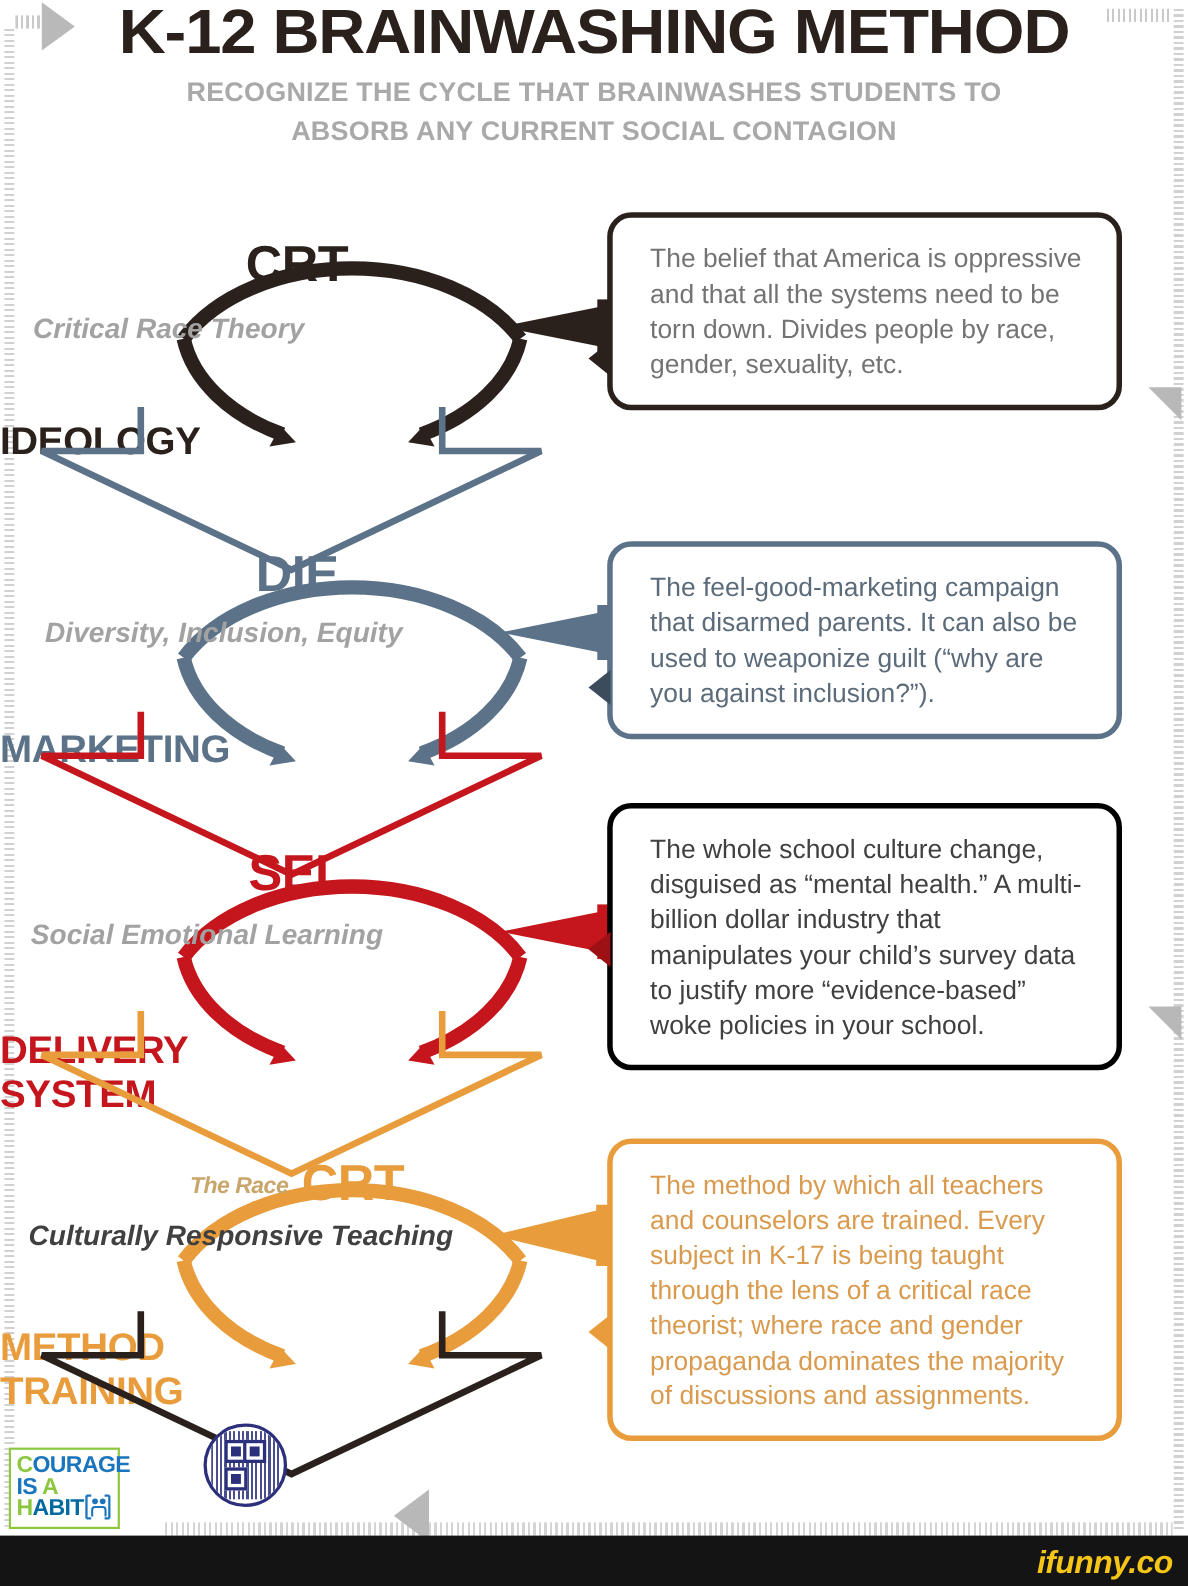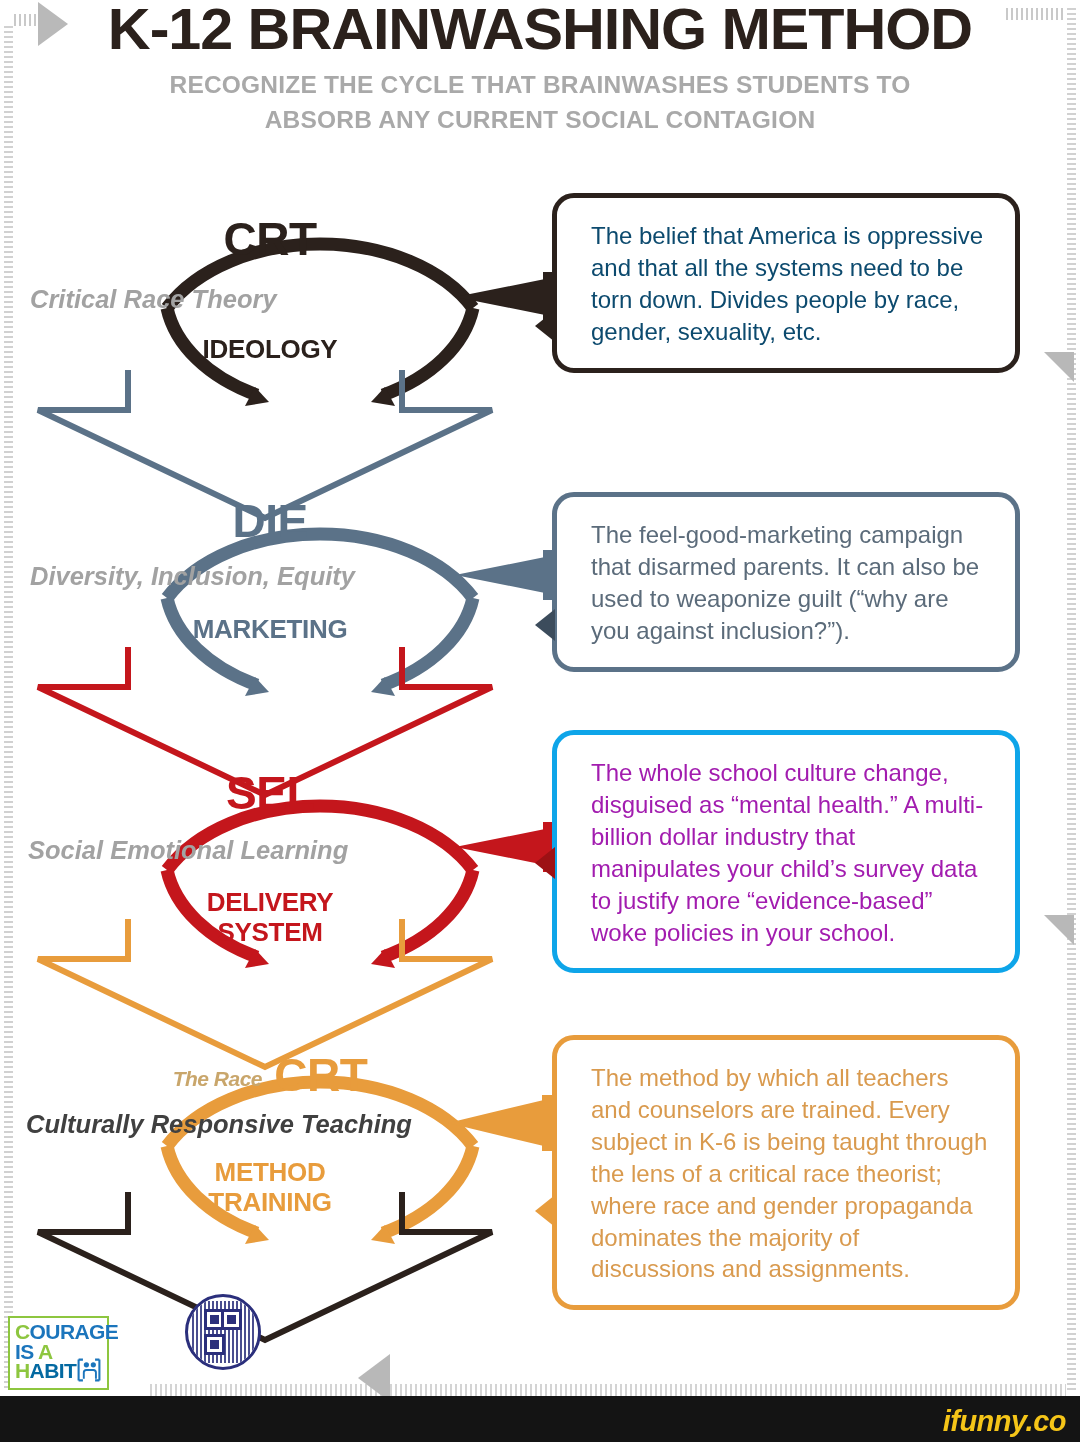--- a/index.html
+++ b/index.html
@@ -60,21 +60,21 @@
   .loop{position:absolute;left:105px;top:0;width:430px;height:215px;}
   .loop svg{display:block;overflow:visible;}
 
   .acro{position:absolute;text-align:center;font-weight:900;letter-spacing:-.5px;}
   .acro-main{font-size:46px;}
   .theother{font-size:21px;font-style:italic;font-weight:700;vertical-align:middle;}
   .expand{
     position:absolute;left:0;width:540px;text-align:left;
     font-size:25.5px;font-style:italic;font-weight:700;color:#a2a2a2;
   }
-  .role{position:absolute;text-align:center;font-size:26px;font-weight:900;letter-spacing:-.3px;line-height:1.14;}
+  .role{position:absolute;text-align:left;font-size:35px;font-weight:900;letter-spacing:-.3px;line-height:1.14;margin-top:47px;}
 
   
   .chev{position:absolute;left:0;width:560px;height:120px;}
   .chev svg{display:block;overflow:visible;}
 
   
   .box{
     position:absolute;left:552px;width:468px;
     background:#fff;border-radius:22px;
     box-sizing:border-box;
@@ -166,38 +166,38 @@
     <polygon points="0,25 95,6 95,44" fill="#2b211c"></polygon>
     <rect x="88" y="0" width="22" height="50" fill="#2b211c"></rect>
   </svg>
 
   <div class="chev" style="top:368px;">
     <svg width="560" height="120" viewBox="0 0 560 120">
       <polyline points="128,2 128,42 38,42 265,150 492,42 402,42 402,2" fill="none" stroke="#5b7288" stroke-width="6" stroke-linejoin="miter"></polyline>
     </svg>
   </div>
 
-  <div class="box" style="top:193px;border:5px solid #2b211c;color:#0c4a6e;">
+  <div class="box" style="top:193px;border:5px solid #2b211c;color:#737373;">
     <div class="shadow" style="background:#2b211c;"></div>
     <div class="nub" style="border-right:20px solid #2b211c;"></div>
     <span>The belief that America is oppressive and that all the systems need to be torn down. Divides people by race, gender, sexuality, etc.</span>
   </div>
 
   <div class="sec" style="top:470px;">
     <div class="loop">
       <svg width="430" height="215" viewBox="0 0 430 215">
         <path d="M 62 128 A 172 118 0 0 1 368 128" fill="none" stroke="#5b7288" stroke-width="13"></path>
         <path d="M 62 128 A 172 118 0 0 0 152 215" fill="none" stroke="#5b7288" stroke-width="13"></path>
         <path d="M 368 128 A 172 118 0 0 1 278 215" fill="none" stroke="#5b7288" stroke-width="13"></path>
         <polygon points="150,207 164,222 140,226" fill="#5b7288"></polygon>
         <polygon points="280,207 266,222 290,226" fill="#5b7288"></polygon>
       </svg>
     </div>
     <div class="acro acro-main" style="left:0;width:540px;top:24px;color:#5b7288;">DIE</div>
-    <div class="expand" style="top:92px;padding-left:30px;">Diversity, Inclusion, Equity</div>
+    <div class="expand" style="top:92px;padding-left:30px;margin-left:11px;">Diversity, Inclusion, Equity</div>
     <div class="role" style="left:0;width:540px;top:145px;color:#5b7288;">MARKETING</div>
   </div>
 
   <svg style="position:absolute;left:455px;top:550px;" width="110" height="50" viewBox="0 0 110 50">
     <polygon points="0,25 95,6 95,44" fill="#5b7288"></polygon>
     <rect x="88" y="0" width="22" height="50" fill="#5b7288"></rect>
   </svg>
 
   <div class="chev" style="top:645px;">
     <svg width="560" height="120" viewBox="0 0 560 120">
@@ -233,21 +233,21 @@
     <polygon points="0,25 95,6 95,44" fill="#c4161c"></polygon>
     <rect x="88" y="0" width="22" height="50" fill="#c4161c"></rect>
   </svg>
 
   <div class="chev" style="top:917px;">
     <svg width="560" height="120" viewBox="0 0 560 120">
       <polyline points="128,2 128,42 38,42 265,150 492,42 402,42 402,2" fill="none" stroke="#e89c3c" stroke-width="6" stroke-linejoin="miter"></polyline>
     </svg>
   </div>
 
-  <div class="box" style="top:730px;border:5px solid #0ea5e9;color:#a21caf;">
+  <div class="box" style="top:730px;border:5px solid #000000;color:#404040;">
     <div class="shadow" style="background:#c4161c;"></div>
     <div class="nub" style="border-right:20px solid #9d1114;"></div>
     <span>The whole school culture change, disguised as “mental health.” A multi-billion dollar industry that manipulates your child’s survey data to justify more “evidence-based” woke policies in your school.</span>
   </div>
 
   <div class="sec" style="top:1018px;">
     <div class="loop">
       <svg width="430" height="215" viewBox="0 0 430 215">
         <path d="M 62 128 A 172 118 0 0 1 368 128" fill="none" stroke="#e89c3c" stroke-width="13"></path>
         <path d="M 62 128 A 172 118 0 0 0 152 215" fill="none" stroke="#e89c3c" stroke-width="13"></path>
@@ -274,21 +274,21 @@
 
   <div class="chev" style="top:1190px;">
     <svg width="560" height="120" viewBox="0 0 560 120">
       <polyline points="128,2 128,42 38,42 265,150 492,42 402,42 402,2" fill="none" stroke="#2b211c" stroke-width="6" stroke-linejoin="miter"></polyline>
     </svg>
   </div>
 
   <div class="box" style="top:1035px;border:5px solid #e89c3c;color:#d99a4e;">
     <div class="shadow" style="background:#e89c3c;"></div>
     <div class="nub" style="border-right:20px solid #e89c3c;top:155px;"></div>
-    <span>The method by which all teachers and counselors are trained. Every subject in K-6 is being taught through the lens of a critical race theorist; where race and gender propaganda dominates the majority of discussions and assignments.</span>
+    <span>The method by which all teachers and counselors are trained. Every subject in K-17 is being taught through the lens of a critical race theorist; where race and gender propaganda dominates the majority of discussions and assignments.</span>
   </div>
 
   <div class="logo">
     <div class="logo-line logo-l1">
       <span style="color:#8dc63f;">C</span><span style="color:#1b75bc;">OURAGE</span>
     </div>
     <div class="logo-line logo-l2">
       <span style="color:#1b75bc;">IS</span><span style="color:#8dc63f;"> A</span>
     </div>
     <div class="logo-line logo-l3">

